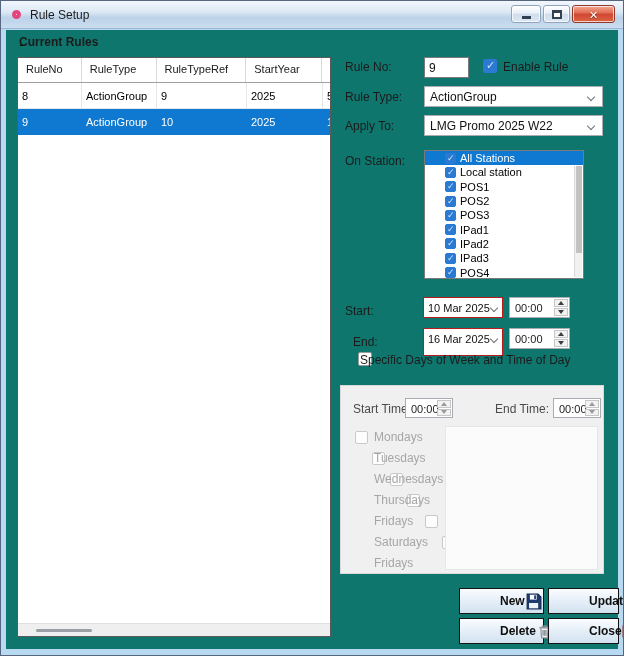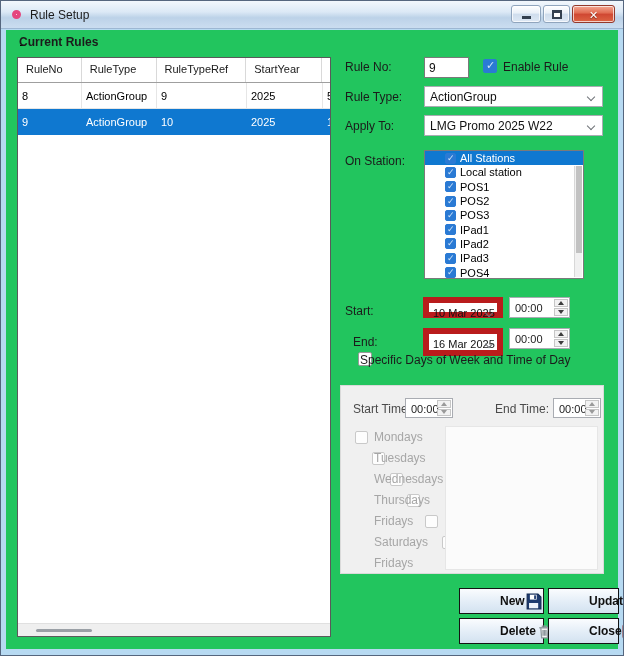--- a/index.html
+++ b/index.html
@@ -13,40 +13,40 @@
   .title{font-size:12px;color:#1c1c1c;}
   .winbtns{position:absolute;right:8px;top:4px;display:flex;gap:2px;}
   .wbtn{height:18px;border-radius:3px;display:flex;align-items:center;justify-content:center;
     border:1px solid #90a5bd;background:linear-gradient(#ffffff,#e9f0f8 45%,#cfdded 50%,#dde8f4);box-shadow:inset 0 0 0 1px rgba(255,255,255,.7);}
   .wbtn.min{width:30px;} .wbtn.max{width:27px;} 
   .wbtn.close{width:43px;border-color:#93392c;background:linear-gradient(#f3a995,#e06a50 45%,#cf4732 50%,#dd6443);}
   .glyph-min{width:9px;height:3px;background:#33404f;margin-top:7px;}
   .glyph-max{width:10px;height:9px;border:2px solid #33404f;border-top-width:3px;background:#fdfdfd;}
   .glyph-close::after{content:"✕";color:#fff;font-size:11px;font-weight:bold;text-shadow:0 1px 1px rgba(0,0,0,.45);}
   
-  .client{position:absolute;left:5px;top:29px;right:5px;bottom:6px;background:#22c55e;text-decoration:underline;}
+  .client{position:absolute;left:5px;top:29px;right:5px;bottom:6px;background:#0f766e;text-decoration:underline;}
   .abs{position:absolute;}
   .lbl{font-size:12px;color:#1b1b1b;white-space:nowrap;}
   .bold{font-weight:bold;}
   
   .grid{left:11px;top:27px;width:314px;height:580px;background:#fff;border:1px solid #5a5a5a;overflow:hidden;}
   .g-head{position:absolute;left:0;top:0;right:0;height:25px;background:#fff;border-bottom:1px solid #9f9f9f;display:flex;}
   .g-hcell{font-size:11px;color:#1a1a1a;padding:5px 0 0 8px;border-right:1px solid #d9d9d9;overflow:hidden;white-space:nowrap;}
   .g-row{position:absolute;left:0;right:0;height:26px;display:flex;font-size:11px;color:#000;}
   .g-cell{padding:7px 0 0 4px;border-right:1px solid #e6e6e6;border-bottom:1px solid #e6e6e6;overflow:hidden;white-space:nowrap;}
   .g-row.sel{background:#0f78d0;color:#fff;}
   .g-row.sel .g-cell{border-color:transparent;}
   .c0{width:64px;} .c1{width:75px;} .c2{width:90px;} .c3{width:76px;} .c4{flex:1;border-right:none;}
   .hscroll{position:absolute;left:0;right:0;bottom:0;height:13px;background:#efefef;border-top:1px solid #e0e0e0;}
   .hthumb{position:absolute;left:18px;top:5px;width:56px;height:3px;background:#9aa0a6;border-radius:2px;}
   
   .tbox{background:#fff;border:1px solid #7a7a7a;font-size:12px;color:#111;padding:3px 0 0 4px;}
   .combo{background:#fff;border:1px solid #a9acb2;font-size:12px;color:#111;padding:3px 22px 0 5px;white-space:nowrap;overflow:hidden;}
   .chev{position:absolute;right:8px;top:7px;width:6px;height:6px;border-right:1.6px solid #6e7277;border-bottom:1.6px solid #6e7277;transform:rotate(45deg);}
-  .dtp{background:#fff;border:6px solid #b91c1c;font-size:11px;color:#111;padding:4px 16px 0 4px;white-space:nowrap;}
+  .dtp{background:#fff;border:1px solid #b91c1c;font-size:11px;color:#111;padding:4px 16px 0 4px;white-space:nowrap;}
   .spin{background:#fff;border:1px solid #a9acb2;font-size:11px;color:#222;}
   .spin .val{position:absolute;left:5px;top:4px;}
   .updn{position:absolute;right:1px;top:1px;bottom:1px;width:14px;display:flex;flex-direction:column;}
   .ud{flex:1;margin:0 0 1px 0;background:#f2f2f2;border:1px solid #c6c6c6;position:relative;}
   .ud:last-child{margin-bottom:0;}
   .tri-up,.tri-dn{position:absolute;left:50%;top:50%;width:0;height:0;border-left:3px solid transparent;border-right:3px solid transparent;}
   .tri-up{border-bottom:4px solid #3c3c3c;transform:translate(-50%,-50%);}
   .tri-dn{border-top:4px solid #3c3c3c;transform:translate(-50%,-50%);}
   .dim .tri-up{border-bottom-color:#9a9a9a;} .dim .tri-dn{border-top-color:#9a9a9a;}
   

